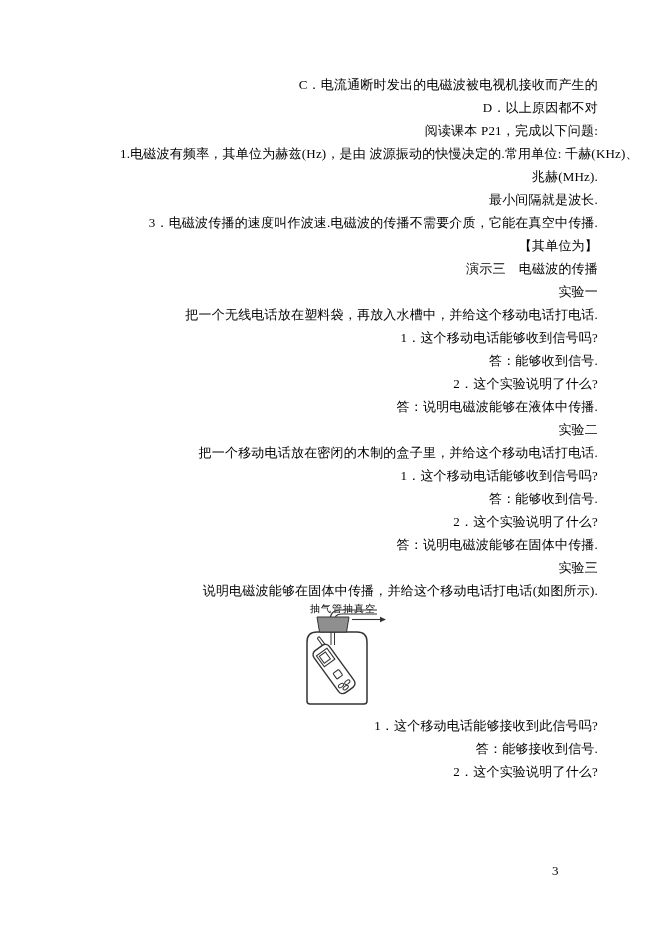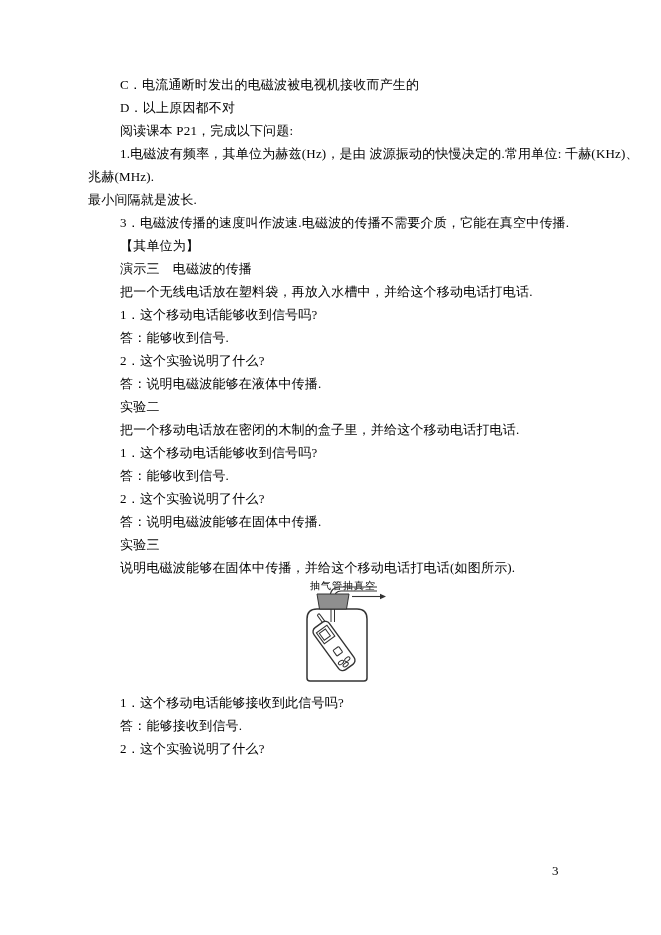--- a/index.html
+++ b/index.html
@@ -21,20 +21,21 @@
     left: 88px;
     top: 73px;
     width: 510px;
   }
   .line {
     height: 23px;
     line-height: 23px;
     font-size: 13px;
     white-space: pre;
     letter-spacing: 0.2px;
+    text-align: right;
   }
   .line.indent {
     padding-left: 32px;
   }
   .u {
     text-underline-offset: 3px;
     text-decoration-thickness: 1px;
   }
   .figure {
     position: relative;
@@ -71,20 +72,21 @@
     <div>
         <div class="line indent"><span>C．电流通断时发出的电磁波被电视机接收而产生的</span></div>
         <div class="line indent"><span>D．以上原因都不对</span></div>
         <div class="line indent"><span>阅读课本 P21，完成以下问题:</span></div>
         <div class="line indent"><span>1.电磁波有频率，其单位为</span><span class="u">赫兹(Hz)</span><span>，是由 </span><span class="u">波源振动的快慢</span><span>决定的.常用单位: 千赫(KHz)、</span></div>
         <div class="line"><span>兆赫(MHz).</span></div>
         <div class="line"><span>最小间隔就是</span><span class="u">波长</span><span>.</span></div>
         <div class="line indent"><span>3．电磁波传播的速度叫作</span><span class="u">波速</span><span>.电磁波的传播不需要介质，它能在</span><span class="u">真空中</span><span>传播.</span></div>
         <div class="line indent"><span>【其单位为】</span></div>
         <div class="line indent"><span>演示三　电磁波的传播</span></div>
+        <div class="line indent"><span>实验一</span></div>
         <div class="line indent"><span>把一个无线电话放在塑料袋，再放入水槽中，并给这个移动电话打电话.</span></div>
         <div class="line indent"><span>1．这个移动电话能够收到信号吗?</span></div>
         <div class="line indent"><span>答：能够收到信号.</span></div>
         <div class="line indent"><span>2．这个实验说明了什么?</span></div>
         <div class="line indent"><span>答：说明电磁波能够在液体中传播.</span></div>
         <div class="line indent"><span>实验二</span></div>
         <div class="line indent"><span>把一个移动电话放在密闭的木制的盒子里，并给这个移动电话打电话.</span></div>
         <div class="line indent"><span>1．这个移动电话能够收到信号吗?</span></div>
         <div class="line indent"><span>答：能够收到信号.</span></div>
         <div class="line indent"><span>2．这个实验说明了什么?</span></div>

